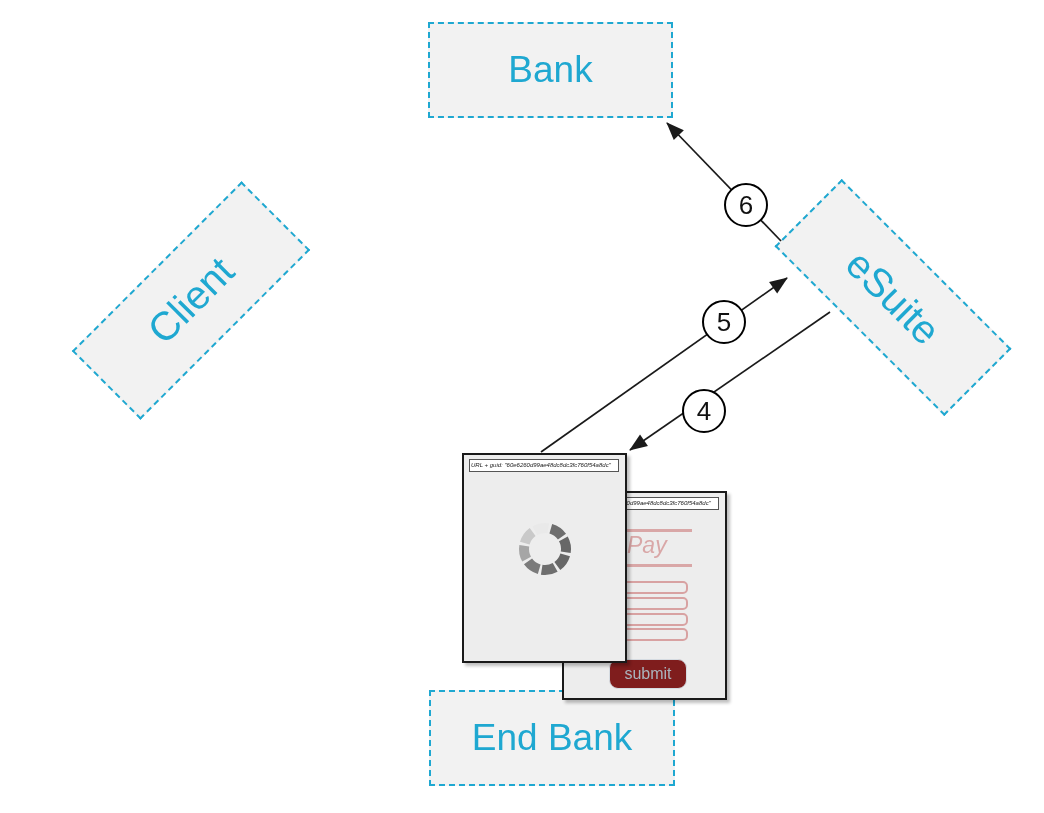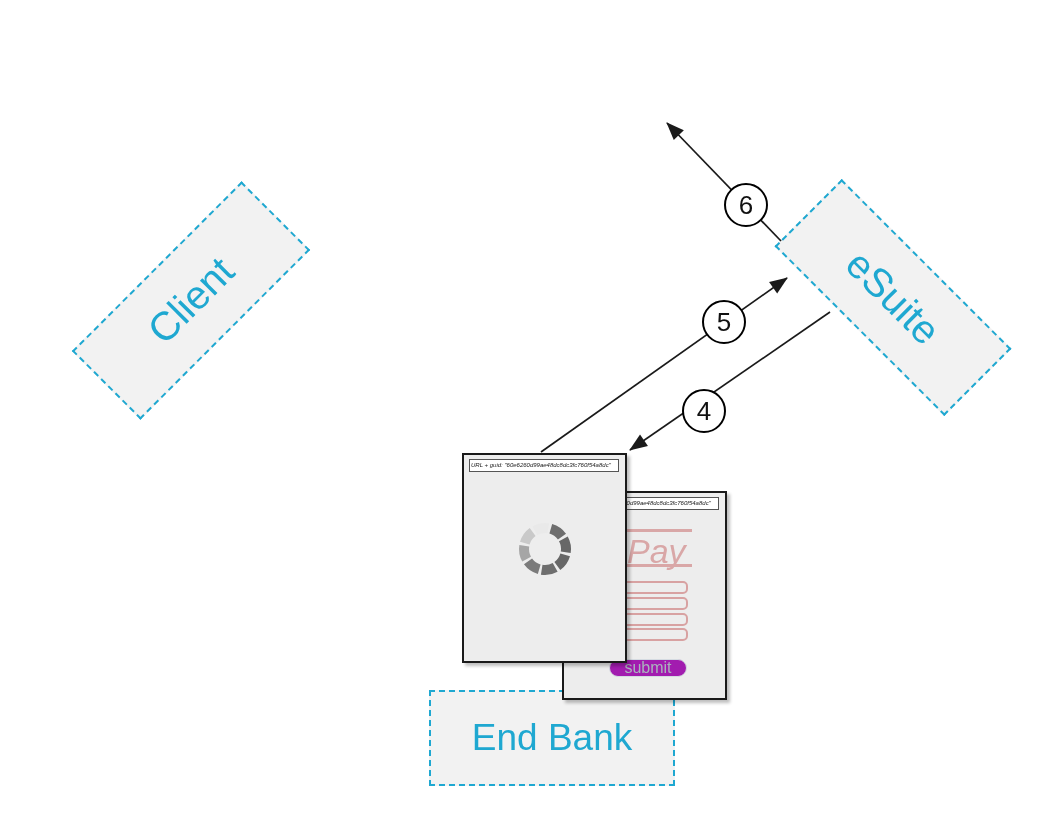--- a/index.html
+++ b/index.html
@@ -31,41 +31,44 @@
   .page-back{left:562px;top:491px;width:165px;height:209px;z-index:3;}
   .page-front{left:462px;top:453px;width:165px;height:210px;z-index:4;}
 
   .url-bar{position:absolute;left:5px;top:4px;width:150px;height:13px;background:#fff;
            border:1px solid #555;box-sizing:border-box;overflow:hidden;white-space:nowrap;
            font-size:6px;font-style:italic;color:#222;line-height:11px;padding-left:1px;}
 
   .pay-rule{position:absolute;left:10px;width:118px;height:3px;background:#D9A7A7;}
   .pay-rule-top{top:36px;}
   .pay-rule-bottom{top:71px;}
-  .pay-title{position:absolute;left:63px;top:39px;font-size:34px;font-style:italic;color:#D9A7A7;}
+  .pay-title{position:absolute;left:63px;top:39px;font-size:23px;font-style:italic;color:#D9A7A7;}
 
   .form-field{position:absolute;left:28px;width:96px;height:13px;border:2px solid #D8A2A2;
               border-radius:5px;background:transparent;box-sizing:border-box;}
   .field-1{top:88px;}
   .field-2{top:104px;}
   .field-3{top:120px;}
   .field-4{top:135px;}
 
-  .submit-btn{position:absolute;left:45px;top:166px;width:78px;height:18px;border-radius:9px;
-              background:#a21caf;border:1px solid #D5DBE1;box-sizing:border-box;
+  .submit-btn{position:absolute;left:45px;top:166px;width:78px;height:30px;border-radius:9px;
+              background:#7f1d1d;border:1px solid #D5DBE1;box-sizing:border-box;
               display:flex;align-items:center;justify-content:center;
               color:#AAB4BD;font-size:16px;}
 
   .spinner{position:absolute;left:46px;top:59px;width:70px;height:70px;}
 </style>
 </head>
 <body>
 
 <div class="canvas">
 
+  <div class="node node-bank">
+    <span>Bank</span>
+  </div>
   <div class="node node-client">
     <span>Client</span>
   </div>
   <div class="node node-esuite">
     <span>eSuite</span>
   </div>
   <div class="node node-enduser">
     <span>End Bank</span>
   </div>
 

